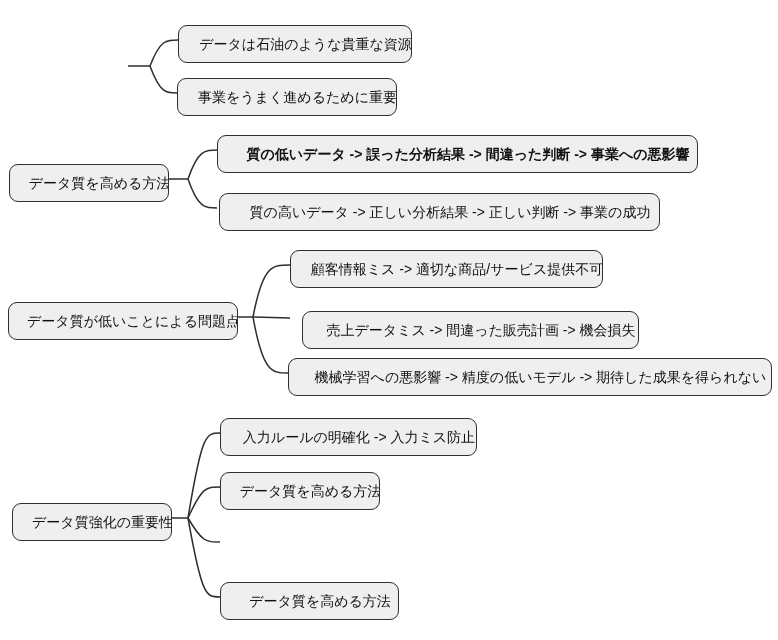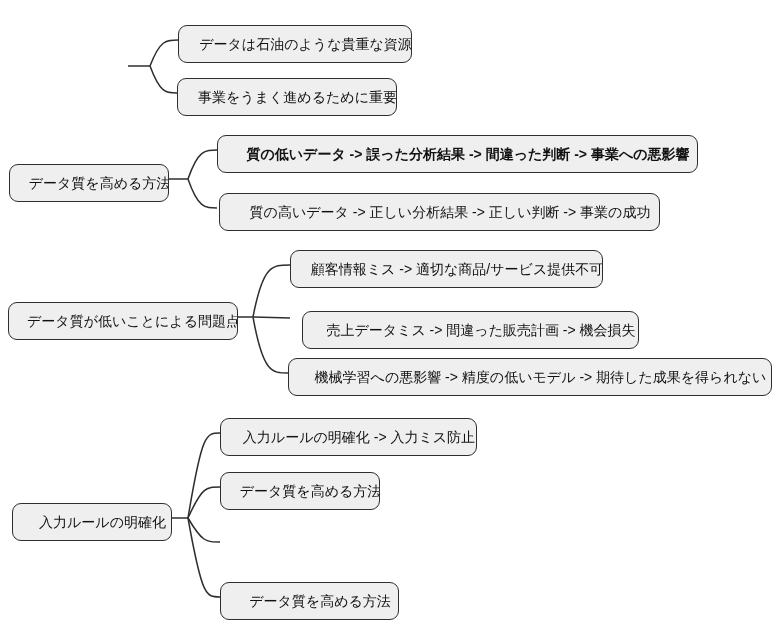--- a/index.html
+++ b/index.html
@@ -78,18 +78,18 @@
 
   <div class="node" style="left:9px; top:164px; width:160px;">データ質を高める方法</div>
   <div class="node" style="left:217px; top:135px; width:481px;font-weight:bold;">質の低いデータ -&gt; 誤った分析結果 -&gt; 間違った判断 -&gt; 事業への悪影響</div>
   <div class="node" style="left:219px; top:193px; width:441px;">質の高いデータ -&gt; 正しい分析結果 -&gt; 正しい判断 -&gt; 事業の成功</div>
 
   <div class="node" style="left:8px; top:302px; width:230px;">データ質が低いことによる問題点</div>
   <div class="node" style="left:290px; top:250px; width:313px;">顧客情報ミス -&gt; 適切な商品/サービス提供不可</div>
   <div class="node" style="left:290px; top:311px; width:337px;margin-left:12px;">売上データミス -&gt; 間違った販売計画 -&gt; 機会損失</div>
   <div class="node" style="left:288px; top:358px; width:484px;">機械学習への悪影響 -&gt; 精度の低いモデル -&gt; 期待した成果を得られない</div>
 
-  <div class="node" style="left:12px; top:503px; width:160px;">入力ルールの明確化</div>
+  <div class="node" style="left:12px; top:503px; width:160px;">データ質強化の重要性</div>
   <div class="node" style="left:220px; top:418px; width:257px;">入力ルールの明確化 -&gt; 入力ミス防止</div>
   <div class="node" style="left:220px; top:472px; width:160px;">データ質を高める方法</div>
   <div class="node" style="left:220px; top:582px; width:179px;">データ質を高める方法</div>
 
 </div>
 
 </body></html>

